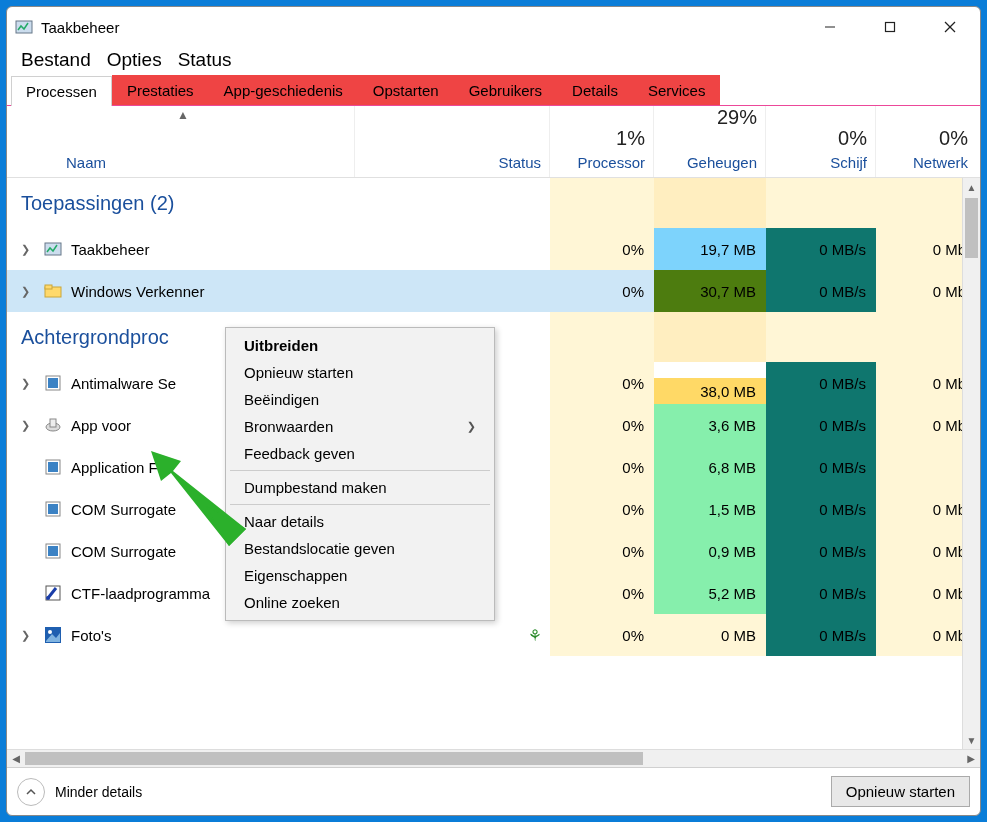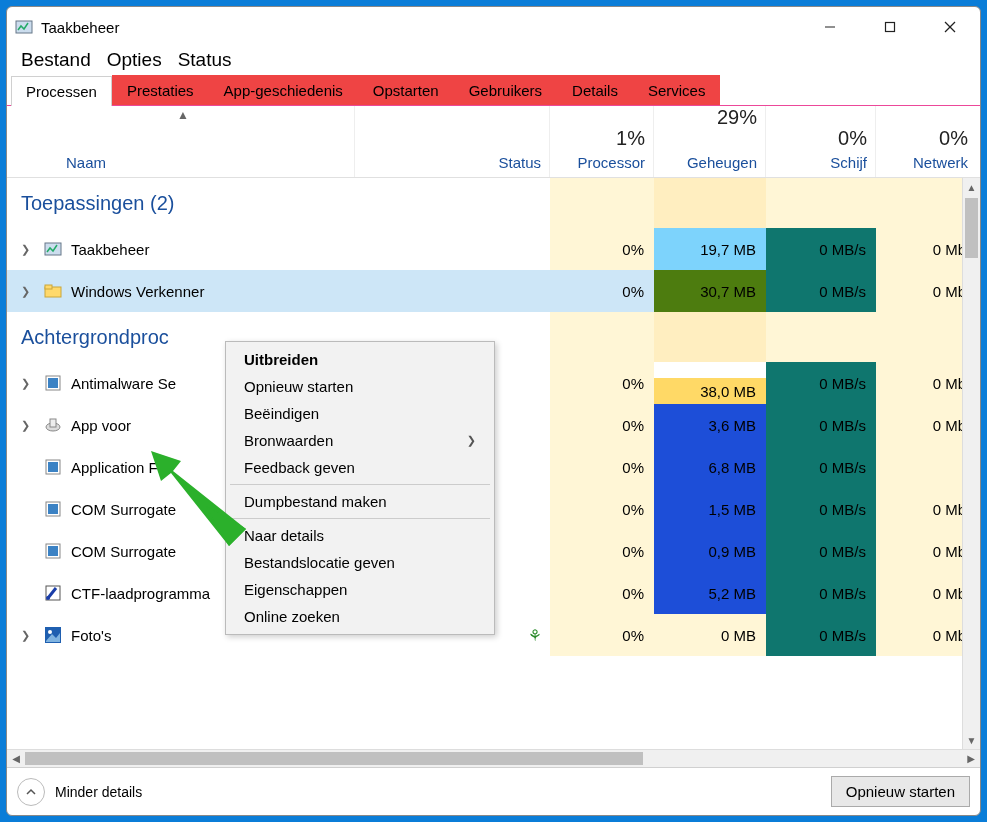--- a/index.html
+++ b/index.html
@@ -130,21 +130,21 @@
   .row .c.cpu { flex: 0 0 104px; }
   .row .c.mem { flex: 0 0 112px; }
   .row .c.disk { flex: 0 0 110px; }
   .row .c.net { flex: 0 0 100px; }
   .row .chev { width: 14px; color: #666; font-size: 11px; }
   .row .picon { width: 20px; height: 20px; display: inline-flex; align-items: center; justify-content: center; }
   .row.selected { background: #cde6f7; }
   .row.selected .c.cpu { background: #cde6f7; }
   .row.selected .c.mem { background: #4d7c0f; }
   .heat-cpu-low { background: #fff6d6; }
-  .heat-mem-1 { background: #1d4ed8; }
+  .heat-mem-1 { background: #86efac; }
   .heat-mem-2 { background: #7dd3fc; }
   .heat-mem-3 { background: #ffd966; margin-top: 16px; }
   .heat-mem-0 { background: #fff6d6; }
   .heat-disk { background: #0f766e; }
   .heat-net { background: #fff6d6; }
   .grouphdr-row {
     display: flex;
     align-items: stretch;
     height: 50px;
   }
@@ -199,21 +199,21 @@
   }
   .footer .spacer { flex: 1; }
   .btn {
     padding: 6px 14px;
     background: #e8e8e8;
     border: 1px solid #aaa;
     font-size: 15px;
   }
   .ctxmenu {
     position: absolute;
-    left: 218px; top: 334px;
+    left: 218px; top: 320px;
     width: 270px;
     background: #f2f2f2;
     border: 1px solid #bbb;
     box-shadow: 2px 2px 6px rgba(0,0,0,0.2);
     padding: 4px 0;
     z-index: 10;
     font-size: 15px;
   }
   .ctxmenu .ci {
     padding: 5px 18px;

